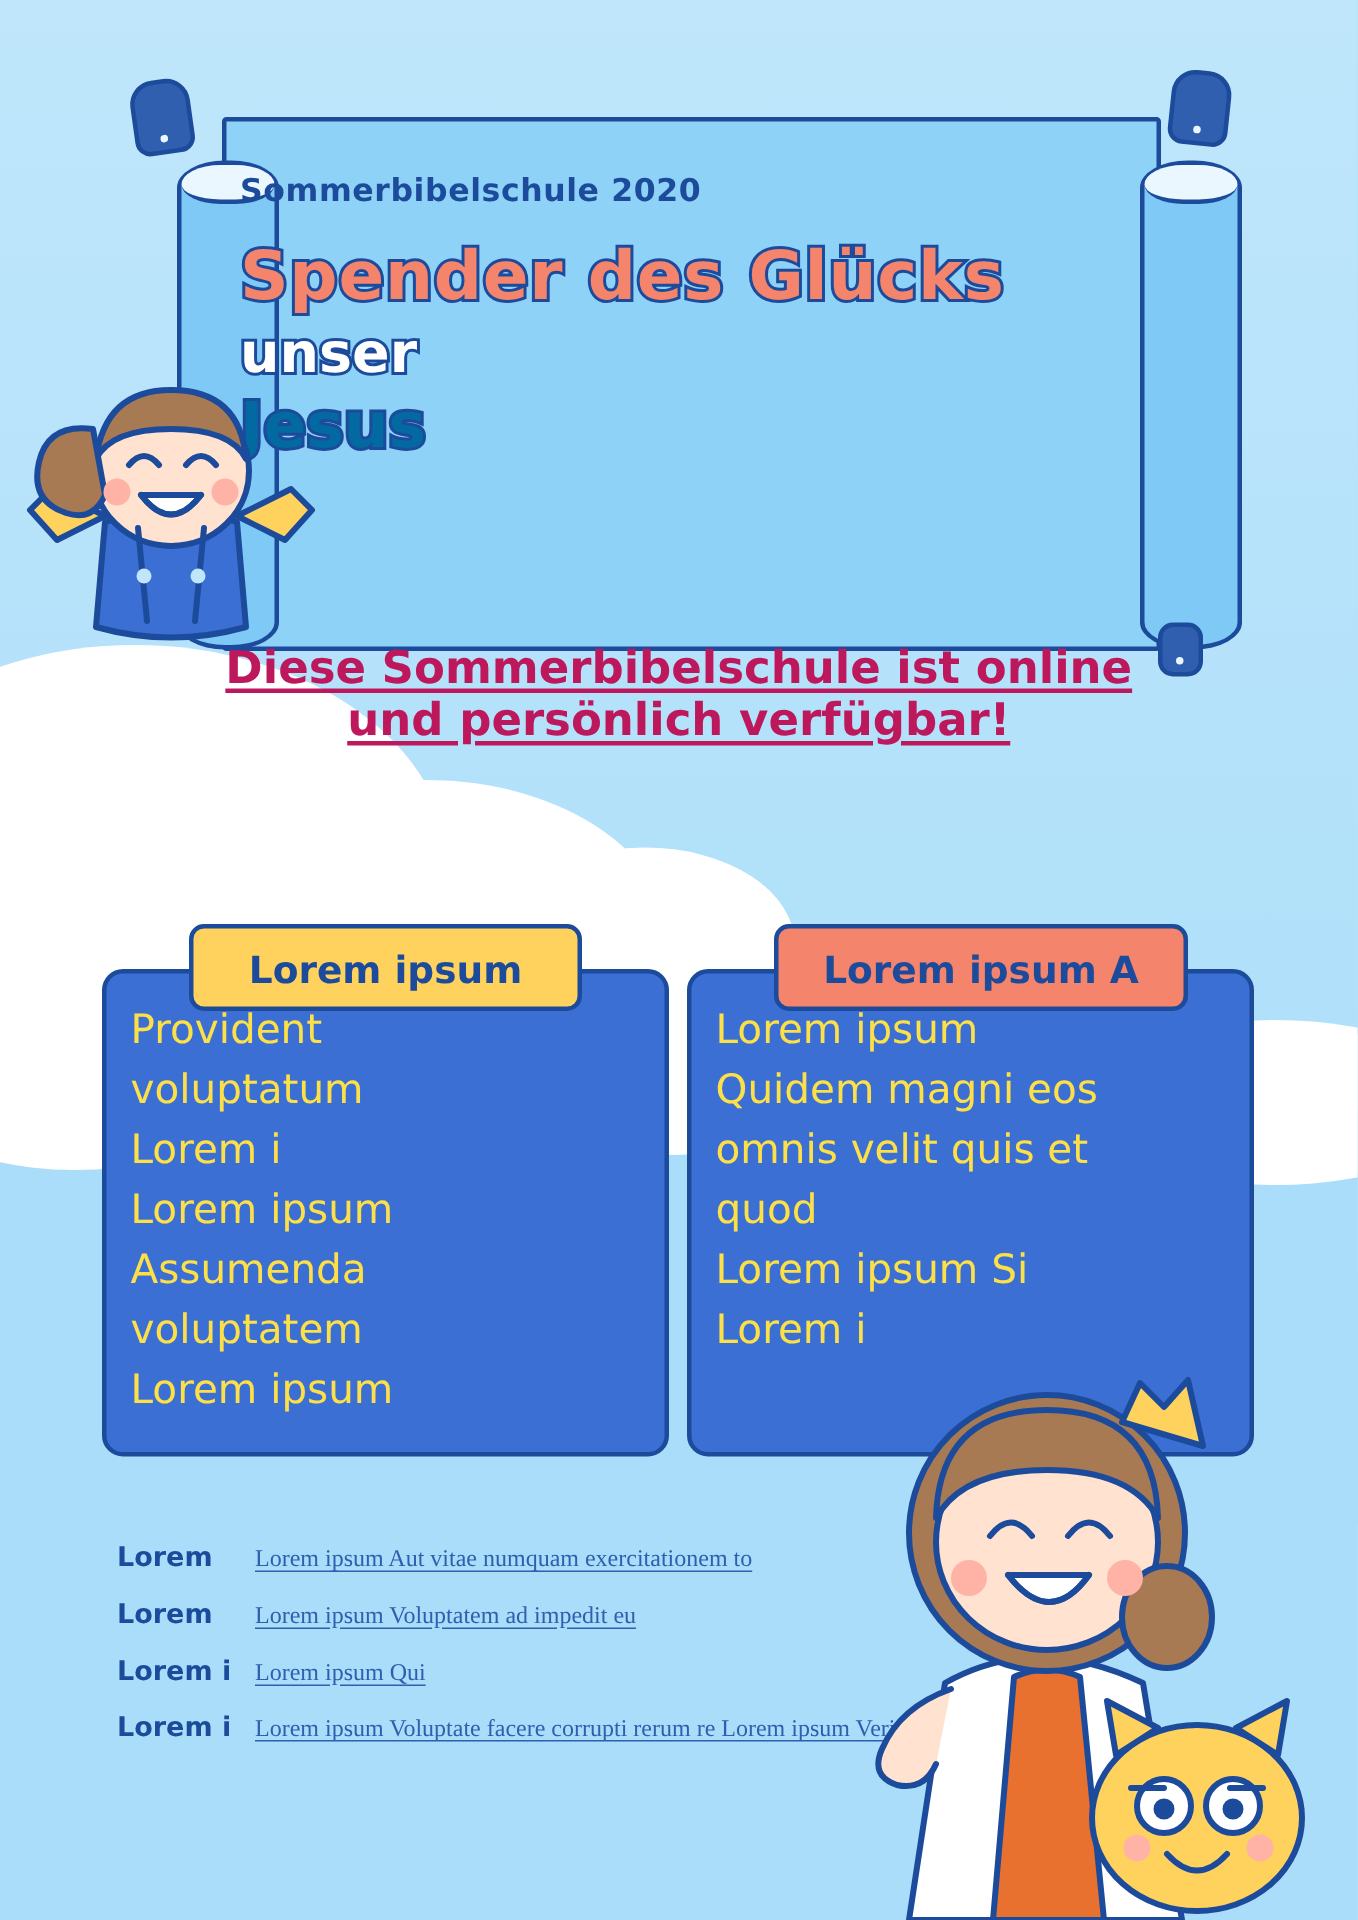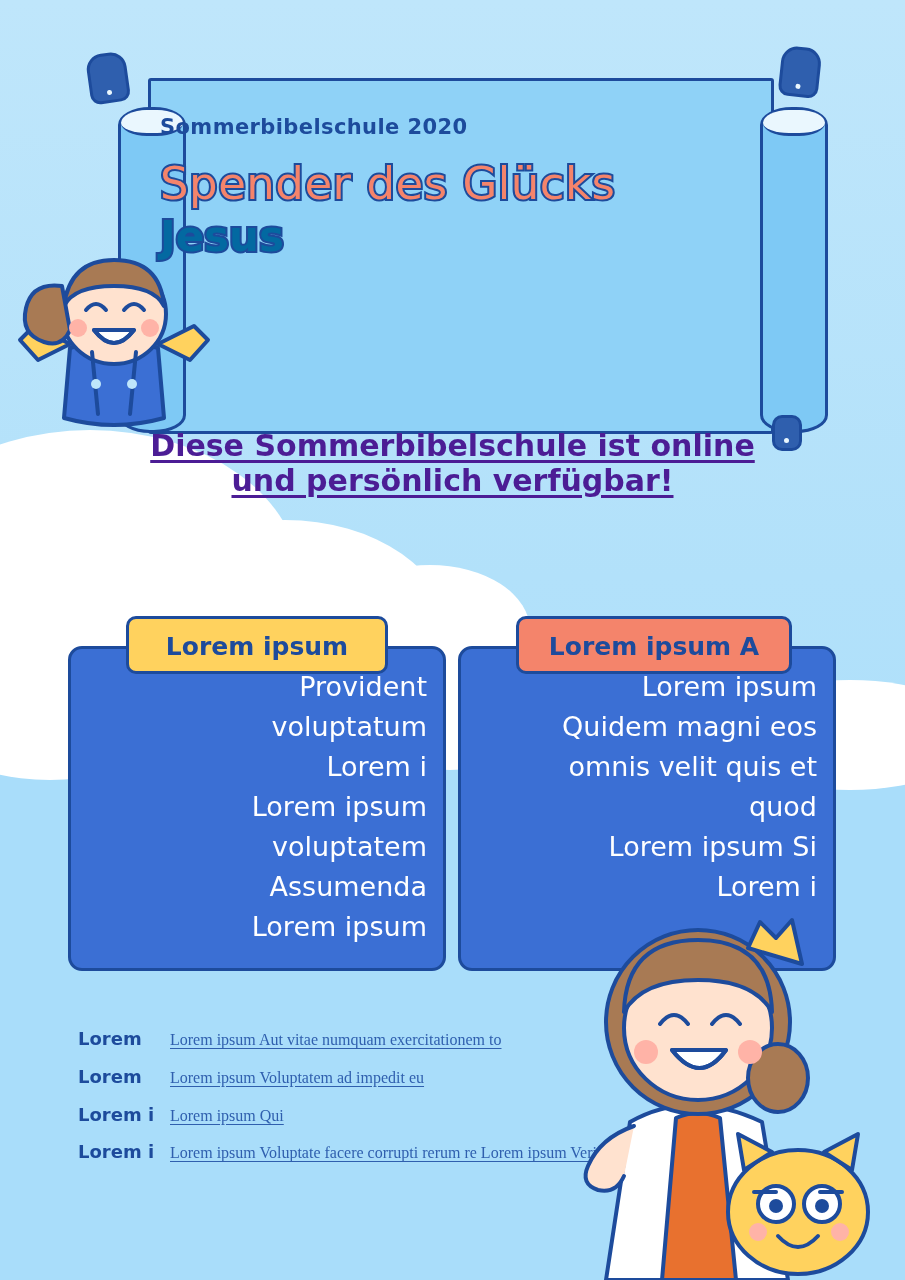--- a/index.html
+++ b/index.html
@@ -134,21 +134,21 @@
   }
   .kicker {
     font-size: 21px;
     font-weight: bold;
     color: #1d4b9c;
     letter-spacing: .4px;
   }
   .title-main {
     margin-top: 18px;
     font-size: 45px;
-    font-weight: normal;
+    font-weight: bold;
     color: #f4846b;
     -webkit-text-stroke: 4px #1d4b9c;
     paint-order: stroke fill;
     letter-spacing: .5px;
   }
   .title-sub {
     margin-top: 4px;
     font-size: 37px;
     font-weight: bold;
     color: #ffffff;
@@ -165,21 +165,21 @@
   }
 
   .subheading {
     position: absolute;
     left: 0; right: 0;
     top: 428px;
     text-align: center;
     font-size: 30px;
     line-height: 1.18;
     font-weight: bold;
-    color: #4c1d95;
+    color: #be185d;
   }
   .subheading span {
     text-decoration: underline;
     text-underline-offset: 4px;
   }
 
   
   .card {
     position: absolute;
     width: 378px;
@@ -187,22 +187,22 @@
     background: #3b6fd4;
     border: 3px solid #1d4b9c;
     border-radius: 14px;
     box-sizing: border-box;
     overflow: hidden;
   }
   .card-left { left: 68px; top: 646px; }
   .card-right { left: 458px; top: 646px; }
   .card-body {
     padding: 18px 16px 0;
-    text-align: right;
-    color: #ffffff;
+    text-align: left;
+    color: #fde047;
     font-size: 27px;
     line-height: 1.48;
   }
   .card-tab {
     position: absolute;
     border: 3px solid #1d4b9c;
     border-radius: 10px;
     box-sizing: border-box;
     text-align: center;
     font-size: 25px;
@@ -291,20 +291,21 @@
   <div class="knob knob-r">
     <div class="knob-dot"></div>
   </div>
   <div class="knob-sm knob-sm-r">
     <div class="knob-dot"></div>
   </div>
 
   <div class="banner-text">
     <div class="kicker">Sommerbibelschule 2020</div>
     <div class="title-main">Spender des Glücks</div>
+    <div class="title-sub">unser</div>
     <div class="title-name">Jesus</div>
   </div>
 </div>
 
 <div class="char char-girl-left">
   <svg width="210" height="185" viewBox="0 0 210 185" xmlns="http://www.w3.org/2000/svg">
     <g stroke="#1d4b9c" stroke-width="4" stroke-linejoin="round" stroke-linecap="round">
 
       <path d="M62 96 L26 78 L12 92 L30 112 Z" fill="#ffd25e"></path>
 
@@ -337,22 +338,22 @@
   <span>Diese Sommerbibelschule ist online</span><br>
   <span>und persönlich verfügbar!</span>
 </div>
 
 <div class="card card-left">
   <div class="card-body">
     <div>Provident</div>
     <div>voluptatum</div>
     <div>Lorem i</div>
     <div>Lorem ipsum</div>
+    <div>Assumenda</div>
     <div>voluptatem</div>
-    <div>Assumenda</div>
     <div>Lorem ipsum</div>
   </div>
 </div>
 
 <div class="card card-right">
   <div class="card-body">
     <div>Lorem ipsum</div>
     <div>Quidem magni eos</div>
     <div>omnis velit quis et</div>
     <div>quod</div>

